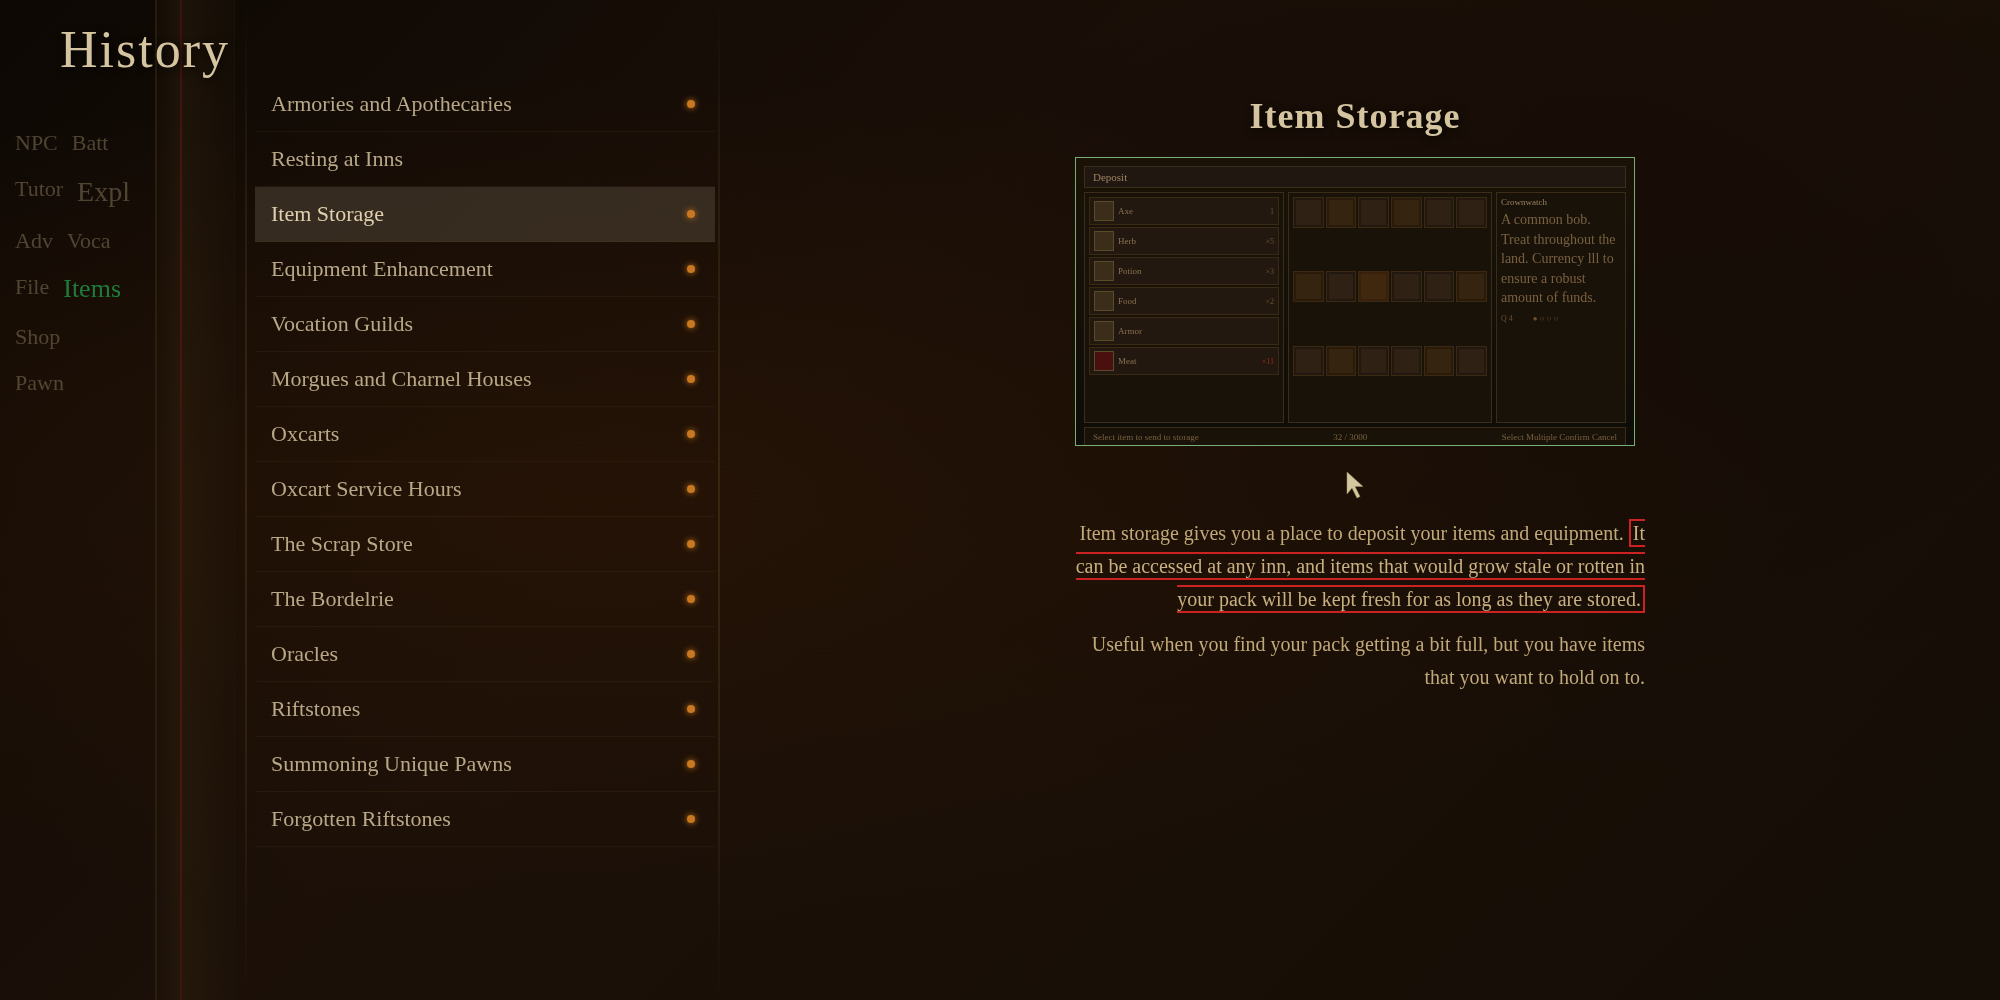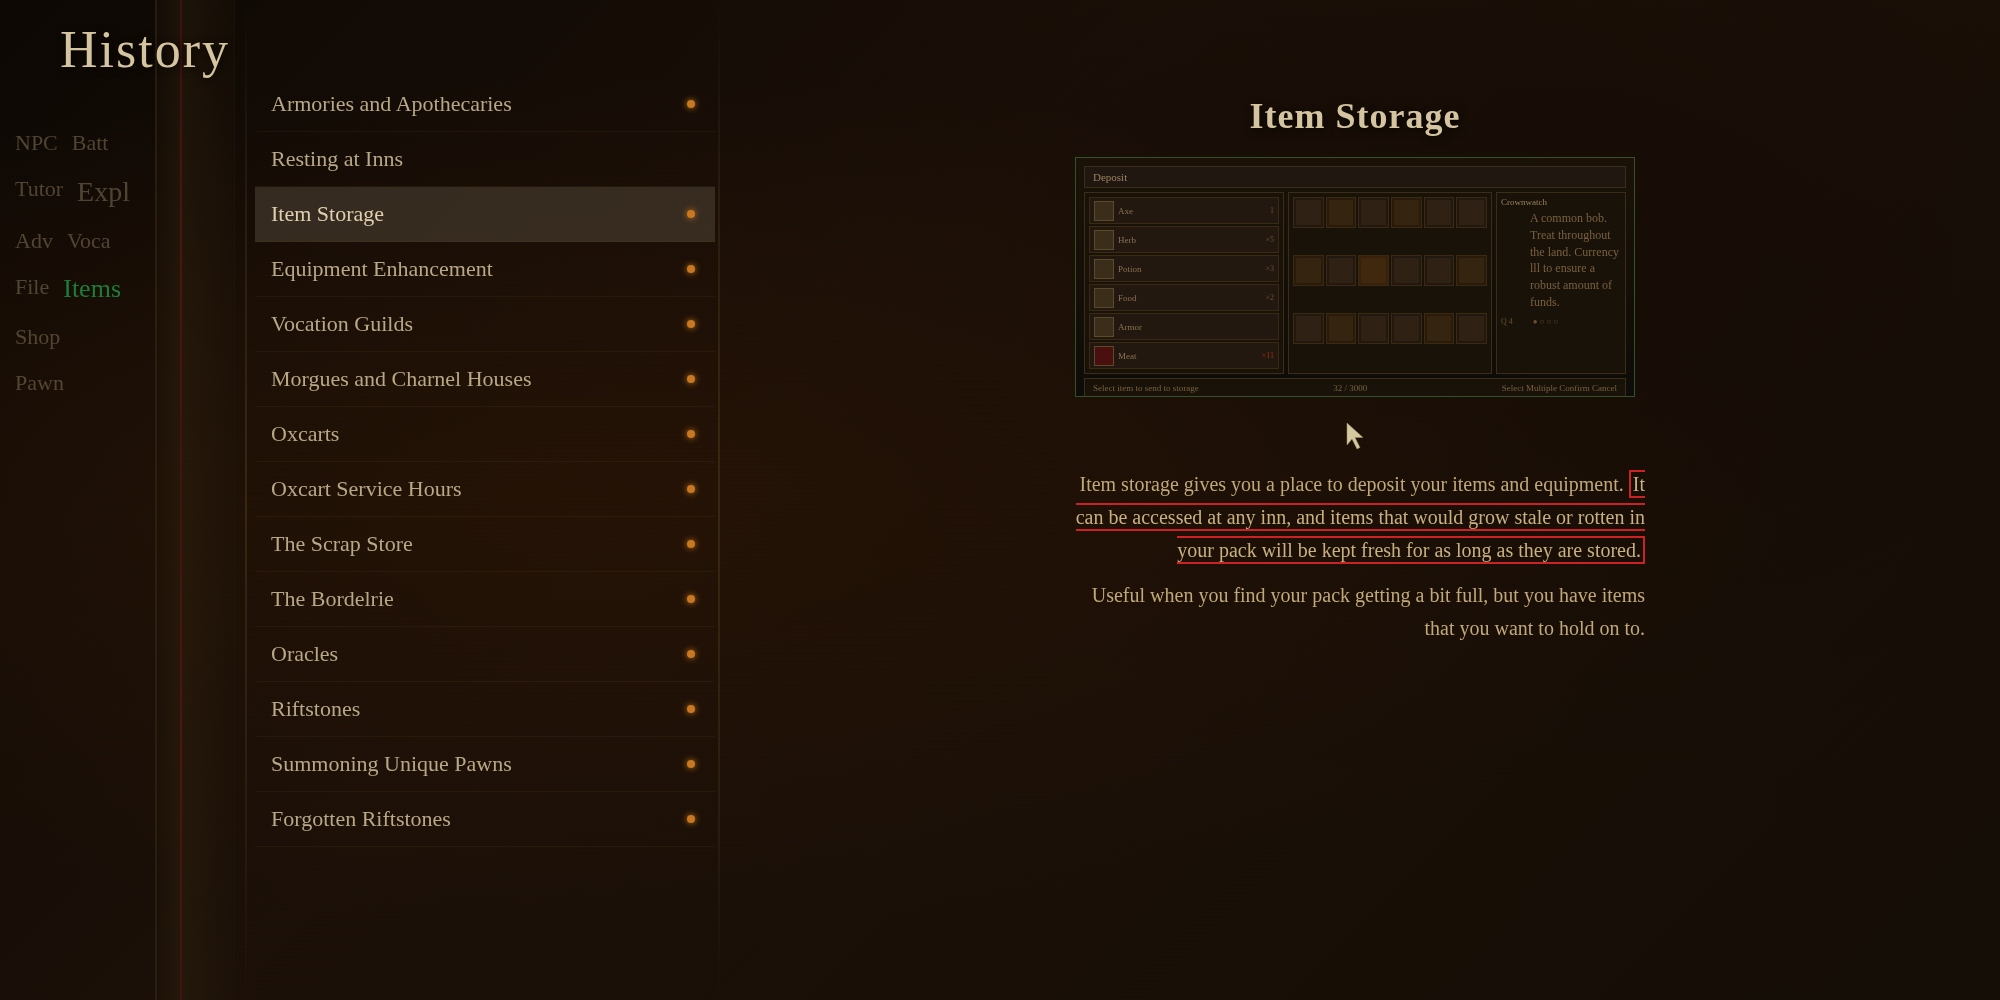--- a/index.html
+++ b/index.html
@@ -119,22 +119,22 @@
       color: #d4c4a0;
       text-align: center;
       margin-bottom: 20px;
       letter-spacing: 1px;
       text-shadow: 2px 2px 8px rgba(0,0,0,0.8);
     }
 
     
     .preview-image {
       width: 560px;
-      height: 240px;
-      background: #14532d;
+      height: 289px;
+      background: #86efac;
       border: 1px solid rgba(100,80,40,0.4);
       margin-bottom: 24px;
       position: relative;
       overflow: hidden;
     }
 
     
     .game-ui-mock {
       width: 100%;
       height: 100%;
@@ -492,21 +492,21 @@
           <div class="game-ui-right-slot"></div>
           <div class="game-ui-right-slot" style="background:#2a1a0a;"></div>
           <div class="game-ui-right-slot"></div>
           <div class="game-ui-right-slot"></div>
           <div class="game-ui-right-slot" style="background:#2a1a0a;"></div>
           <div class="game-ui-right-slot"></div>
         </div>
 
         <div class="game-ui-panel">
           <div style="font-size:9px; color:#9a8060; margin-bottom:3px;">Crownwatch</div>
-          <div style="font-size:12px; line-height:1.4; color:#7a6040;margin-left:29px;">A common bob. Treat throughout the land. Currency lll to ensure a robust amount of funds.</div>
+          <div style="font-size:14px; line-height:1.4; color:#7a6040;">A common bob. Treat throughout the land. Currency lll to ensure a robust amount of funds.</div>
           <div style="margin-top:6px; font-size:8px; color:#6a5030; display:flex; gap:20px;">
             <span>Q 4</span>
             <span>● ○ ○ ○</span>
           </div>
         </div>
       </div>
       <div class="game-ui-bottom">
         <span>Select item to send to storage</span>
         <span>32 / 3000</span>
         <span>Select Multiple   Confirm   Cancel</span>

